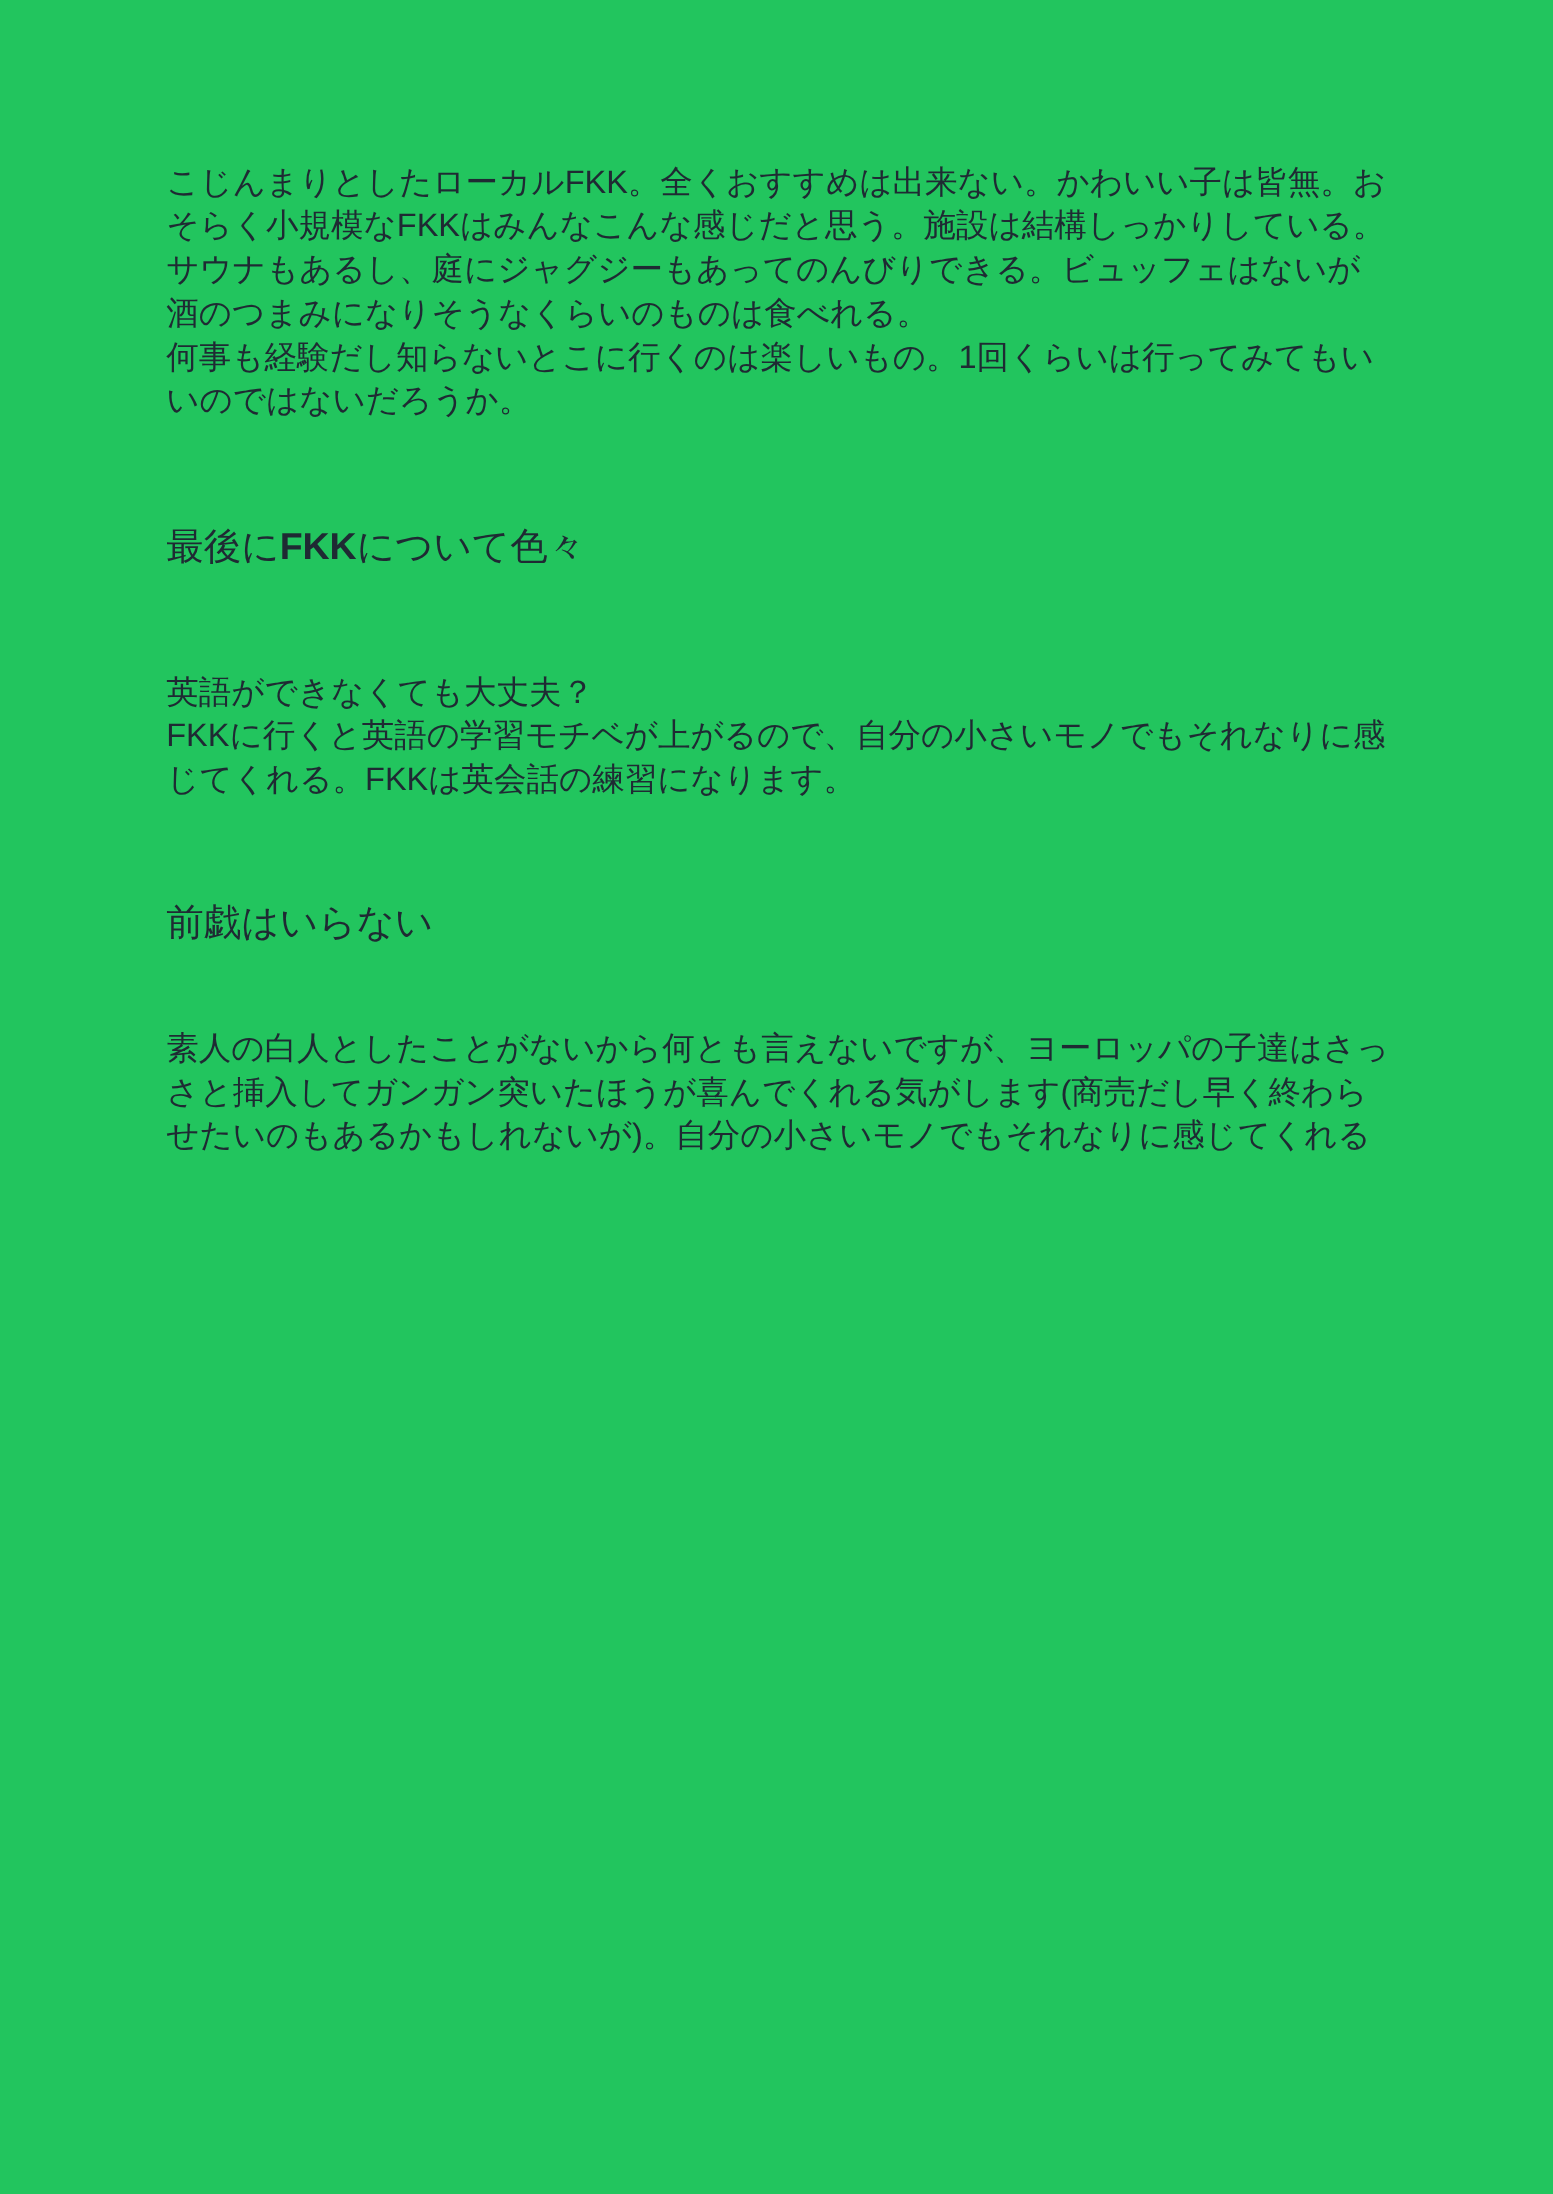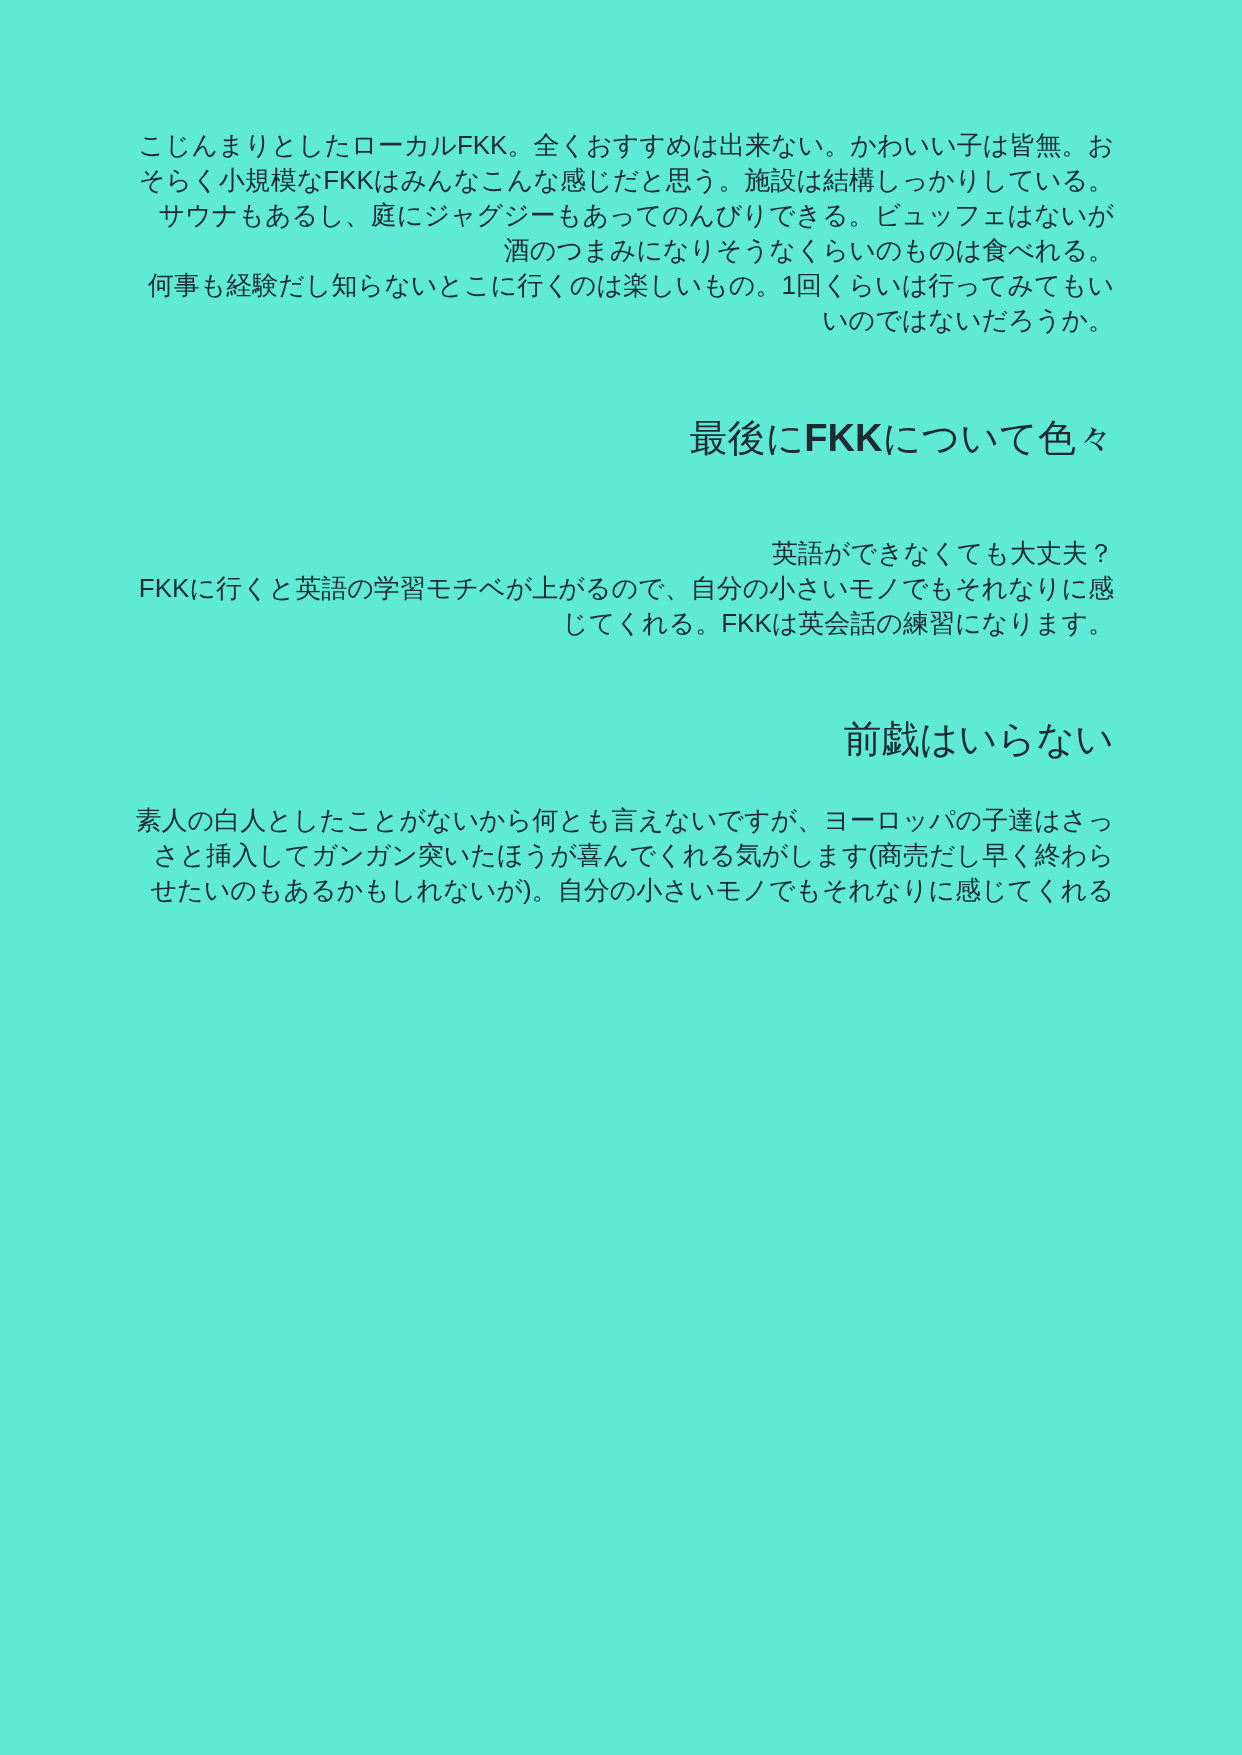--- a/index.html
+++ b/index.html
@@ -4,49 +4,48 @@
 <style>
   html, body {
     margin: 0;
     padding: 0;
     background: #ffffff;
   }
   .page {
     position: relative;
     width: 1242px;
     height: 1755px;
-    background: #5eead4;
+    background: #22c55e;
     overflow: hidden;
-    text-align: right;
   }
   .content {
     box-sizing: border-box;
     padding: 128px 128px 0 133px;
     font-family: "Liberation Sans", sans-serif;
     font-size: 26px;
     line-height: 35px;
     color: #1f2a33;
     overflow-wrap: break-word;
   }
   .para, .qa {
     margin: 0;
   }
   .qa-gap {
     margin-top: 44px;
   }
   .heading {
     font-family: "Liberation Sans", sans-serif;
-    font-size: 38px;
+    font-size: 30px;
     line-height: 44px;
     font-weight: 400;
     color: #1f2a33;
     margin: 78px 0 76px 0;
   }
   .heading.second {
-    margin: 76px 0 42px 0;
+    margin: 76px 0 60px 0;
   }
   .heading .bold {
     font-weight: 700;
   }
   .tline {
     
   }
 </style>
 </head>
 <body>

